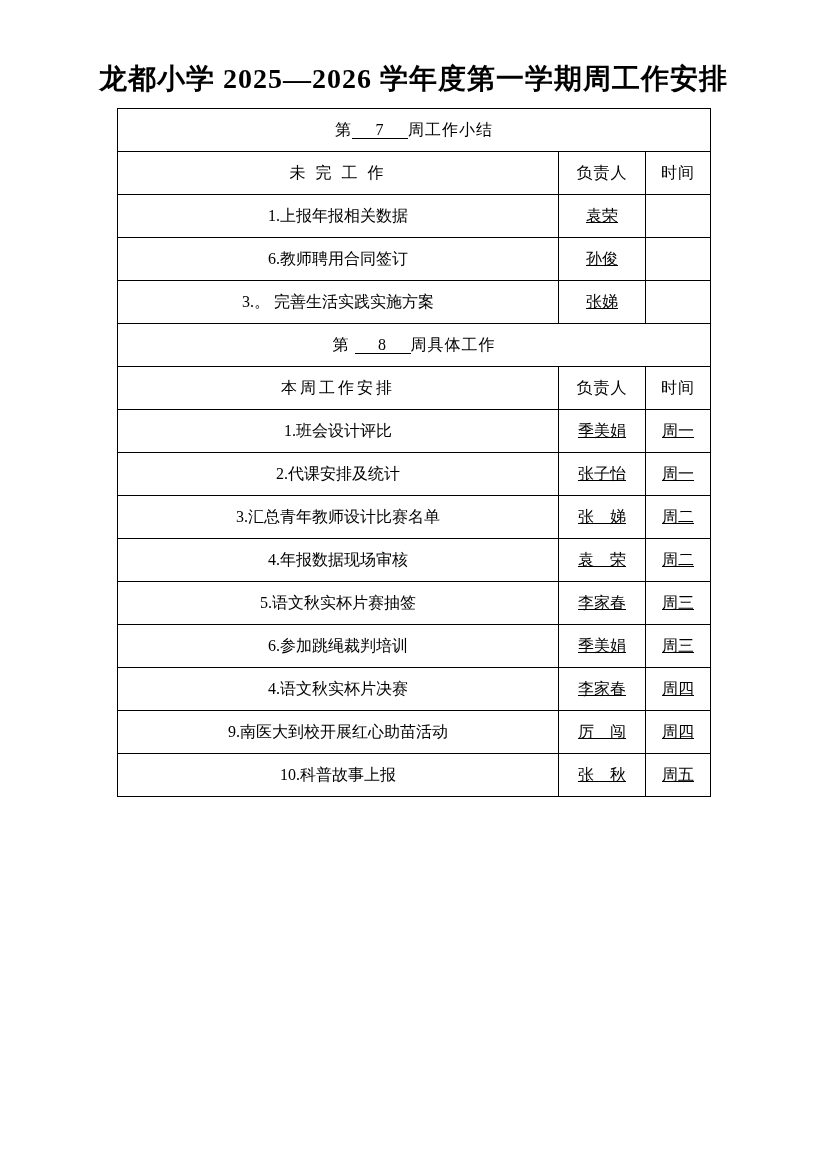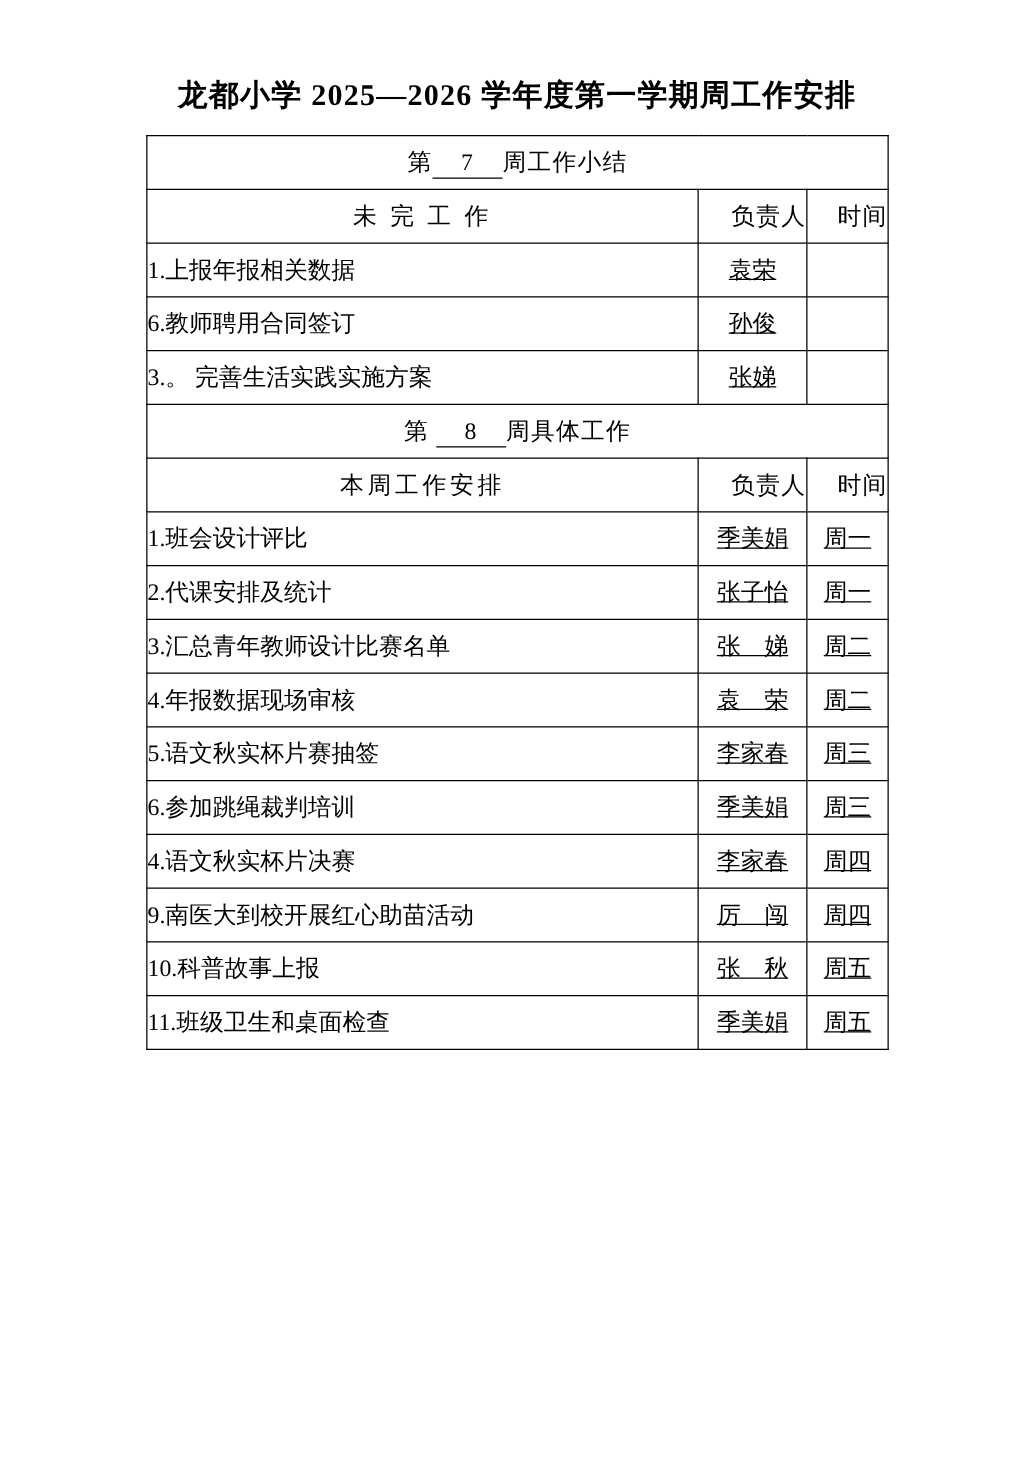--- a/index.html
+++ b/index.html
@@ -20,37 +20,37 @@
     width: 827px;
     height: 1170px;
     background: #ffffff;
   }
   .doc-title {
     position: absolute;
     top: 60px;
     left: 0;
     width: 827px;
     text-align: center;
-    font-size: 24px;
+    font-size: 28px;
     font-weight: bold;
     letter-spacing: 1px;
     white-space: nowrap;
   }
   table.worktable {
     position: absolute;
     top: 108px;
     left: 117px;
     width: 593px;
     border-collapse: collapse;
     table-layout: fixed;
   }
   table.worktable td {
     border: 1.5px solid #000000;
     height: 42px;
-    font-size: 19px;
+    font-size: 16px;
     padding: 0;
     vertical-align: middle;
     overflow: hidden;
     white-space: nowrap;
   }
   .c-task  { width: 441px; }
   .c-owner { width: 87px; }
   .c-time  { width: 65px; }
 
   td.section-head {
@@ -62,25 +62,25 @@
     min-width: 56px;
     text-align: center;
     border-bottom: 1.5px solid #000000;
     line-height: 1.1;
   }
   td.head-task {
     text-align: center;
     letter-spacing: 3px;
   }
   td.head-owner, td.head-time {
-    text-align: right;
+    text-align: center;
     letter-spacing: 1px;
   }
   td.cell-task {
-    text-align: left;
+    text-align: center;
     padding-left: 5px;
   }
   td.cell-owner, td.cell-time {
     text-align: center;
     text-decoration: underline;
   }
 </style>
 </head>
 <body>
 
@@ -166,21 +166,16 @@
       <tr>
         <td class="cell-task">9.南医大到校开展红心助苗活动</td>
         <td class="cell-owner">厉　闯</td>
         <td class="cell-time">周四</td>
       </tr>
       <tr>
         <td class="cell-task">10.科普故事上报</td>
         <td class="cell-owner">张　秋</td>
         <td class="cell-time">周五</td>
       </tr>
-      <tr>
-        <td class="cell-task">11.班级卫生和桌面检查</td>
-        <td class="cell-owner">季美娟</td>
-        <td class="cell-time">周五</td>
-      </tr>
 
     </tbody>
   </table>
 </div>
 
 </body></html>

